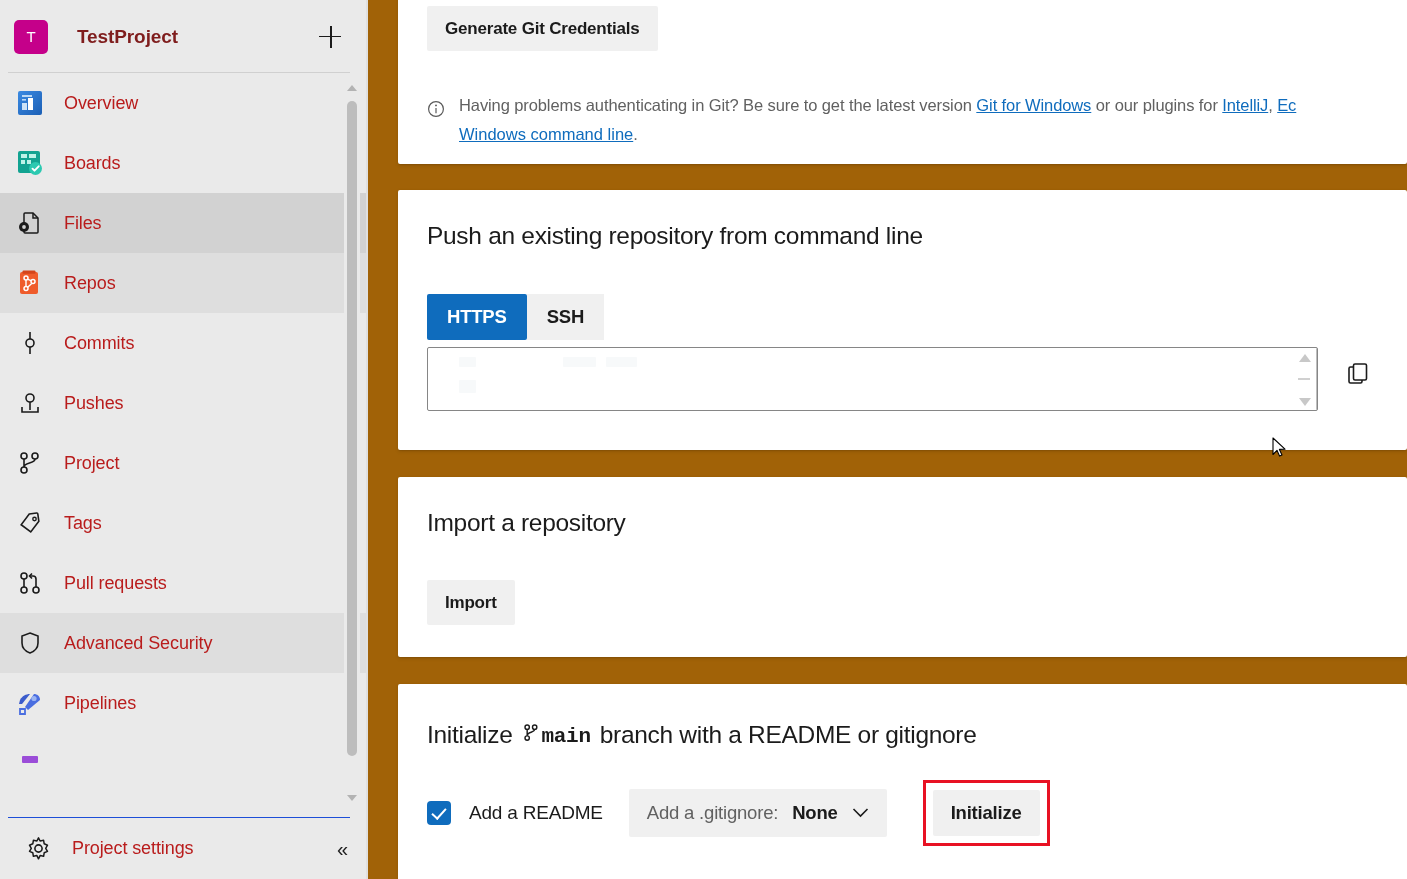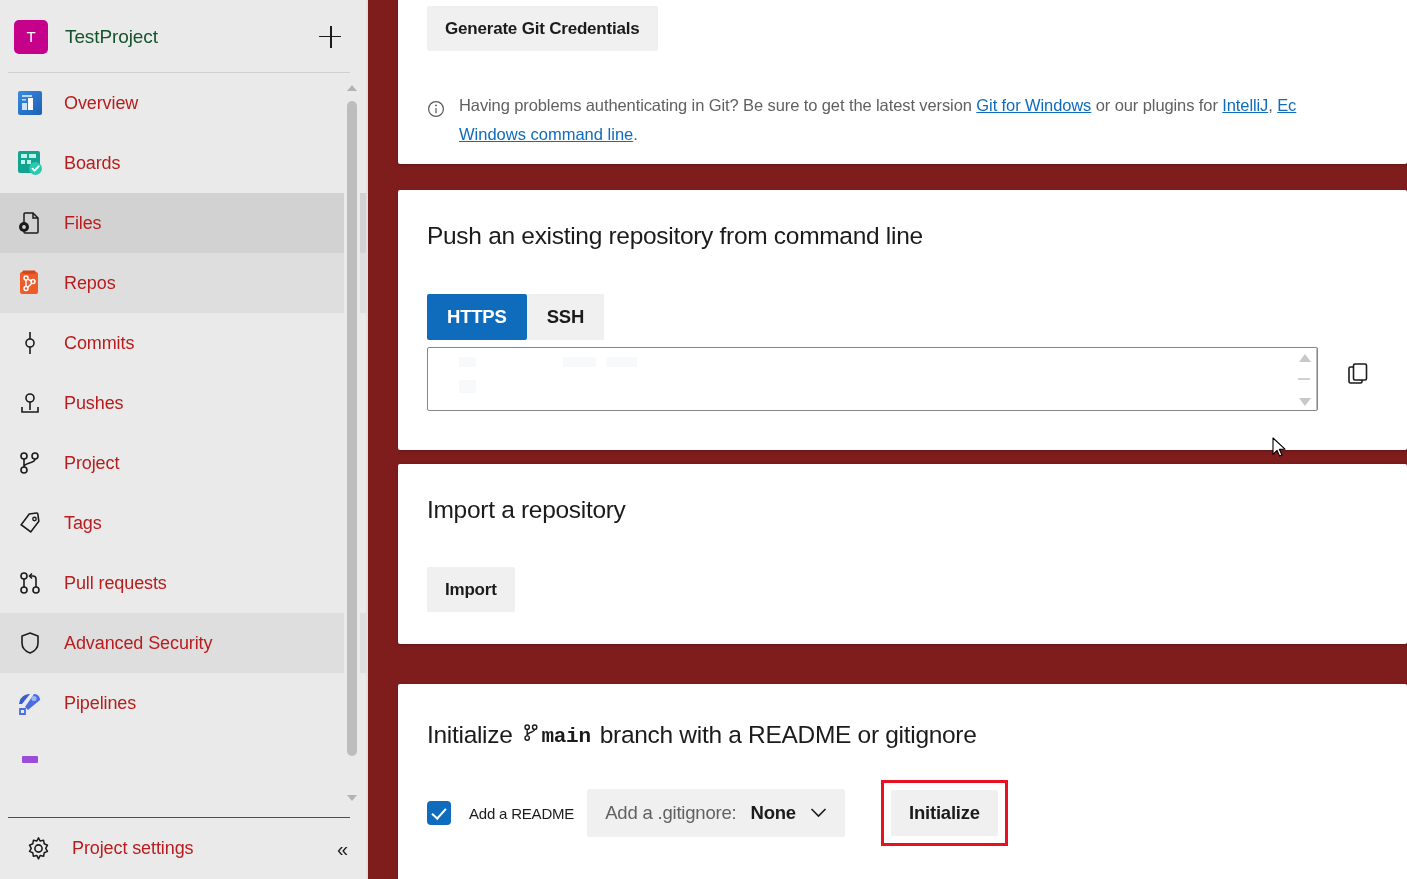--- a/index.html
+++ b/index.html
@@ -31,22 +31,22 @@
     height: 1px; background: #d0d0d0;
   }
   .proj-avatar {
     width: 34px; height: 34px; border-radius: 5px;
     background: #c5008a;
     color: #fff; font-size: 15px;
     display: flex; align-items: center; justify-content: center;
     flex: 0 0 34px;
   }
   .proj-name {
-    margin-left: 17px;
-    font-size: 19px; font-weight: normal; color: #14532d;
+    margin-left: 29px;
+    font-size: 19px; font-weight: bold; color: #7f1d1d;
     letter-spacing: -0.1px;
     flex: 1;
   }
   .plus-btn {
     width: 26px; height: 26px; position: relative; cursor: pointer;
     margin-right: 4px;
   }
   .plus-btn::before, .plus-btn::after {
     content: ""; position: absolute; background: #1b1b1b;
   }
@@ -109,21 +109,21 @@
 
   
   #side-divider {
     position: absolute; right: 0; top: 0; width: 2px; height: 879px;
     background: #e0e0e0;
   }
 
   
   #main {
     flex: 1; height: 879px; position: relative;
-    background: #7f1d1d; overflow: hidden;
+    background: #a16207; overflow: hidden;
   }
   .card {
     background: #fff;
     border-radius: 2px;
     position: absolute; left: 30px; right: 0;
     box-shadow: 0 0.3px 0.9px rgba(0,0,0,.08), 0 1.6px 3.6px rgba(0,0,0,.10);
   }
   
   #card-credentials { top: -180px; height: 344px; }
   .btn {
@@ -196,21 +196,21 @@
   .tri-up-lg { width:0;height:0;border-left:6px solid transparent;border-right:6px solid transparent;border-bottom:8px solid #c8c8c8;}
   .tri-dn-lg { width:0;height:0;border-left:6px solid transparent;border-right:6px solid transparent;border-top:8px solid #c8c8c8;}
   .cmd-divider { position:absolute; right:0; top:0; width:1px; height:64px; background:#bdbdbd; }
   .copy-btn {
     position: absolute; right: 0; top: 8px;
     width: 38px; height: 38px; cursor: pointer;
     display: flex; align-items: center; justify-content: center;
   }
 
   
-  #card-import { top: 464px; height: 180px; }
+  #card-import { top: 477px; height: 180px; }
   #import-btn { position: absolute; left: 29px; top: 103px; }
 
   
   #card-init { top: 684px; height: 200px; }
   #init-title {
     position: absolute; left: 29px; top: 37px;
     font-size: 24.5px; color: #1b1b1b; letter-spacing: -0.3px;
     display: flex; align-items: baseline; gap: 0;
     white-space: nowrap;
   }
@@ -229,25 +229,25 @@
     background: #0f6cbd; position: relative; cursor: pointer;
     flex: 0 0 24px;
   }
   .chk::after {
     content: ""; position: absolute; left: 8px; top: 4px;
     width: 6px; height: 12px;
     border: solid #fff; border-width: 0 2.2px 2.2px 0;
     transform: rotate(42deg);
   }
   .chk-label {
-    font-size: 15px; color: #1b1b1b; margin-left: 18px;
+    font-size: 19px; color: #1b1b1b; margin-left: 18px;
     letter-spacing: -0.2px; white-space: nowrap;
   }
   .gitignore-dd {
-    margin-left: 13px; height: 48px;
+    margin-left: 26px; height: 48px;
     background: #f0f0f0; border: none; border-radius: 2px;
     display: flex; align-items: center; gap: 14px;
     padding: 0 18px; cursor: pointer;
     font-family: "Liberation Sans", sans-serif;
     white-space: nowrap;
   }
   .dd-prefix { font-size: 18.5px; color: #616161; letter-spacing: -0.2px; }
   .dd-value  { font-size: 18.5px; color: #1b1b1b; font-weight: bold; letter-spacing: -0.2px; }
   .chev { color: #1b1b1b; font-size: 16px; }
 

